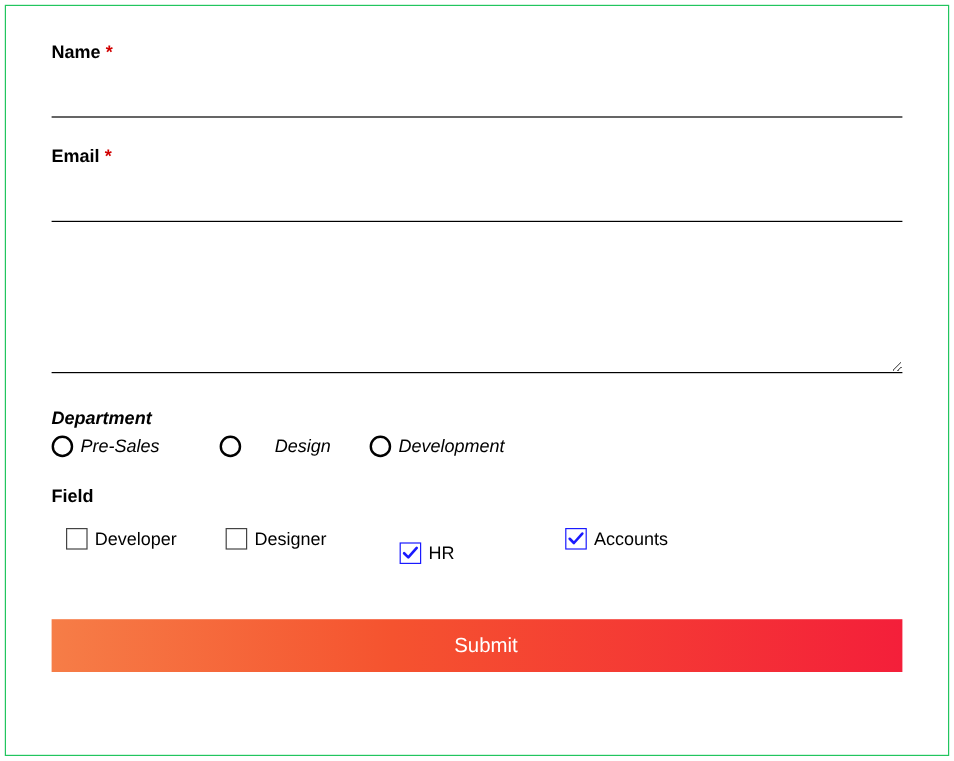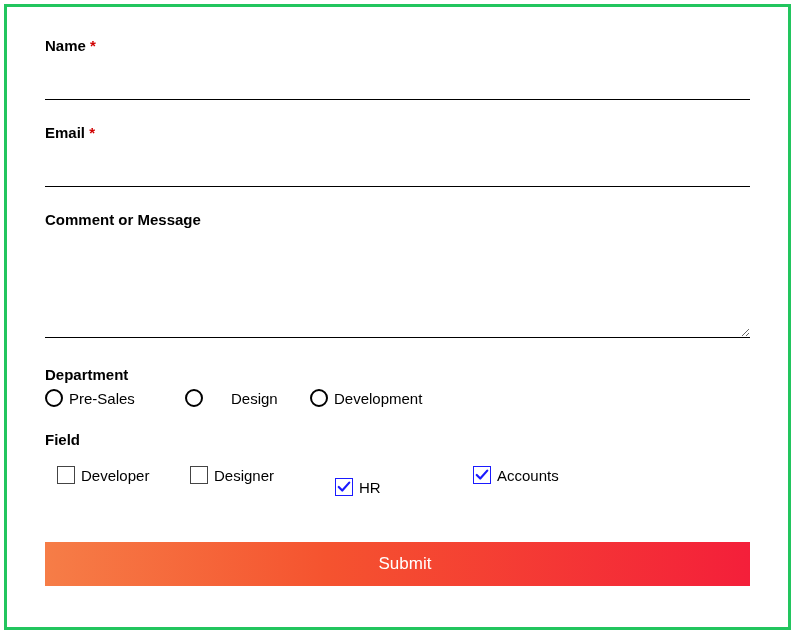--- a/index.html
+++ b/index.html
@@ -8,21 +8,21 @@
       padding: 0;
     }
     body {
       font-family: Arial, Helvetica, sans-serif;
       background: #fff;
       padding: 4px;
     }
     .form-container {
       width: 787px;
       height: 626px;
-      border: 3px solid #22c55e;
+      border: 1px solid #22c55e;
       padding: 30px 38px 28px 38px;
       position: relative;
     }
     .field-group {
       margin-bottom: 24px;
     }
     .field-label {
       font-weight: bold;
       font-size: 15px;
       color: #000;
@@ -130,21 +130,21 @@
       margin-top: 46px;
       padding-left: 15px;
     }
     .section-label {
       font-weight: bold;
       font-size: 15px;
       color: #000;
       display: block;
       margin-bottom: 2px;
     }
-    .dept-group { margin-top: 14px; }
+    .dept-group { margin-top: 14px; font-style: italic; }
     .field-group-cb { margin-top: 24px; }
   </style>
 </head>
 <body>
 
 <div class="form-container">
 
   <div class="field-group">
     <label class="field-label">
       <span>Name</span>
@@ -155,21 +155,20 @@
 
   <div class="field-group">
     <label class="field-label">
       <span>Email</span>
       <span class="required-asterisk">*</span>
     </label>
     <input type="text" class="text-input" value="" style="">
   </div>
 
   <div class="field-group">
-    <label class="field-label">Comment or Message</label>
     <textarea class="textarea-input" style=""></textarea>
   </div>
 
   <div class="dept-group">
     <span class="section-label">Department</span>
     <div class="options-row">
 
     <div class="option-item radio-col-0">
           <span class="radio-circle"></span>
           <span>Pre-Sales</span>

